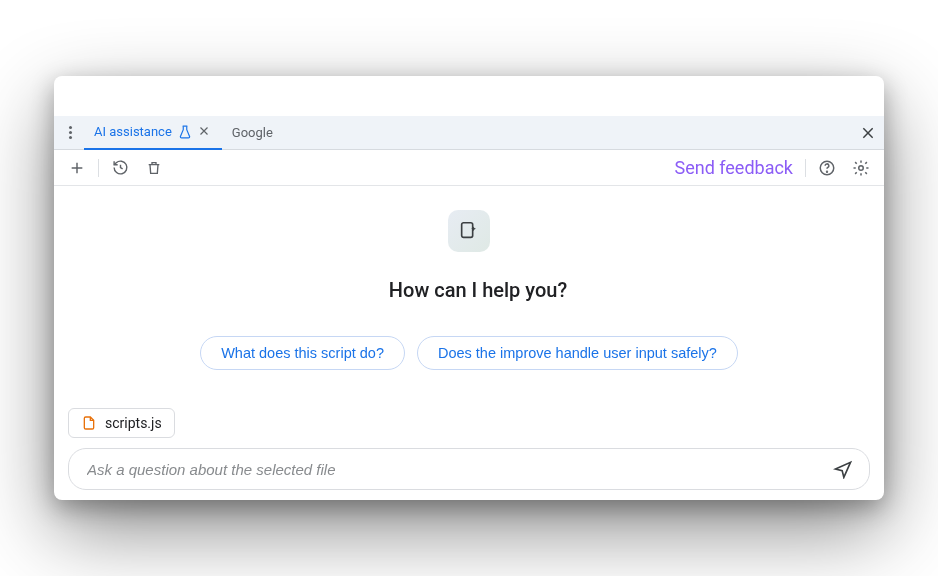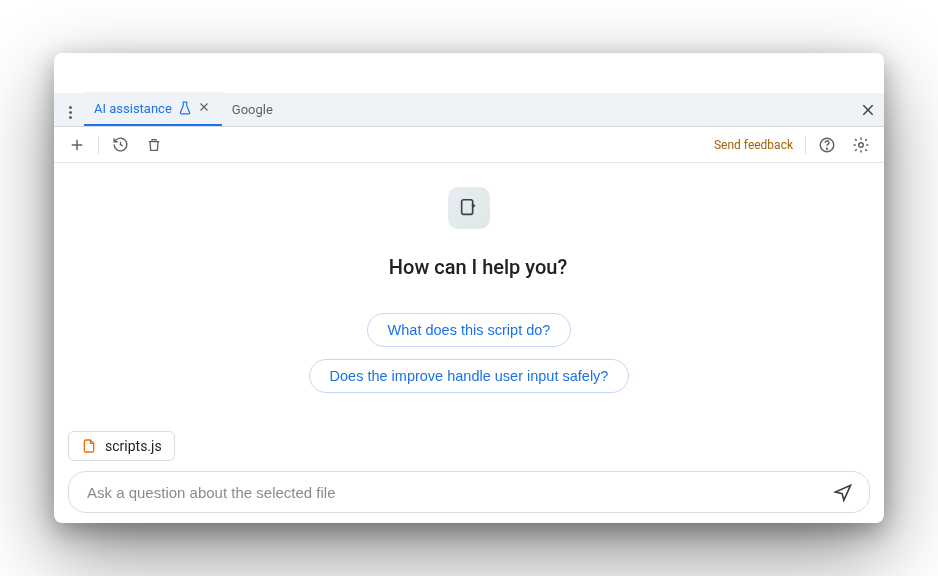--- a/index.html
+++ b/index.html
@@ -15,21 +15,21 @@
   .window {
     width: 830px;
     background: #fff;
     border-radius: 8px;
     box-shadow: 0 30px 80px rgba(0,0,0,.45), 0 8px 24px rgba(0,0,0,.3);
     overflow: hidden;
   }
   
   .tabstrip {
     display: flex;
-    align-items: flex-end;
+    align-items: center;
     background: #eff3f8;
     border-bottom: 1px solid #d6dadf;
     height: 34px;
     padding-left: 6px;
     position: relative;
     margin-top: 40px;
   }
   .kebab {
     width: 20px; height: 28px;
     display: flex; flex-direction: column; align-items: center; justify-content: center;
@@ -57,39 +57,39 @@
   .toolbar {
     display:flex; align-items:center; height:36px;
     padding: 0 10px; border-bottom:1px solid #e3e5e8; gap:8px;
   }
   .tool-btn {
     width:26px; height:26px; display:flex; align-items:center; justify-content:center;
     cursor:pointer; color:#5f6368; border-radius:4px;
   }
   .toolbar .sep { width:1px; height:18px; background:#dcdfe3; }
   .toolbar .spacer { flex:1; }
-  .feedback { font-size:12px; color:#a16207; cursor:pointer; margin-right:4px; }
+  .feedback { font-size:18px; color:#8b5cf6; cursor:pointer; margin-right:4px; }
 
   
   .content {
     padding: 20px 14px 0 14px;
     display:flex; flex-direction:column; align-items:center;
   }
   .hero-icon {
     width:42px; height:42px;
     border-radius:10px;
     background: linear-gradient(135deg,#e7ecf3,#dfe9e5);
     display:flex; align-items:center; justify-content:center;
     margin-top: 4px;
   }
   .heading {
     font-size:20px; font-weight:500; color:#202124;
     margin: 26px 0 34px 18px;
   }
-  .suggestions { display:flex; flex-direction:column; gap:12px; align-items:center; margin-bottom: 38px;}
+  .suggestions { display:flex; flex-direction:row; gap:12px; align-items:center; margin-bottom: 38px;}
   .chip {
     border:1px solid #c6d7f4;
     color:#1a73e8;
     background:#fff;
     border-radius:18px;
     padding:8px 20px;
     font-size:14.5px;
     cursor:pointer;
   }
 
@@ -106,21 +106,21 @@
   .input-row {
     width:100%;
     display:flex; align-items:center;
     border:1px solid #dadce0;
     border-radius:18px;
     padding: 6px 12px 6px 16px;
     margin-bottom:10px;
   }
   .input-row input {
     flex:1; border:none; outline:none;
-    font-size:15px; color:#202124; background:transparent;
+    font-size:15px; color:#202124; background:transparent;font-style:italic;
   }
   .input-row input::placeholder { color:#888b8e; }
   .send-btn { width:28px; height:28px; display:flex; align-items:center; justify-content:center; cursor:pointer; color:#3c4043; }
 
   
   .footer {
     border-top:1px solid #e3e5e8;
     padding:8px 10px 10px 10px;
     font-size:13px; color:#3c4043; line-height:1.45;
   }

